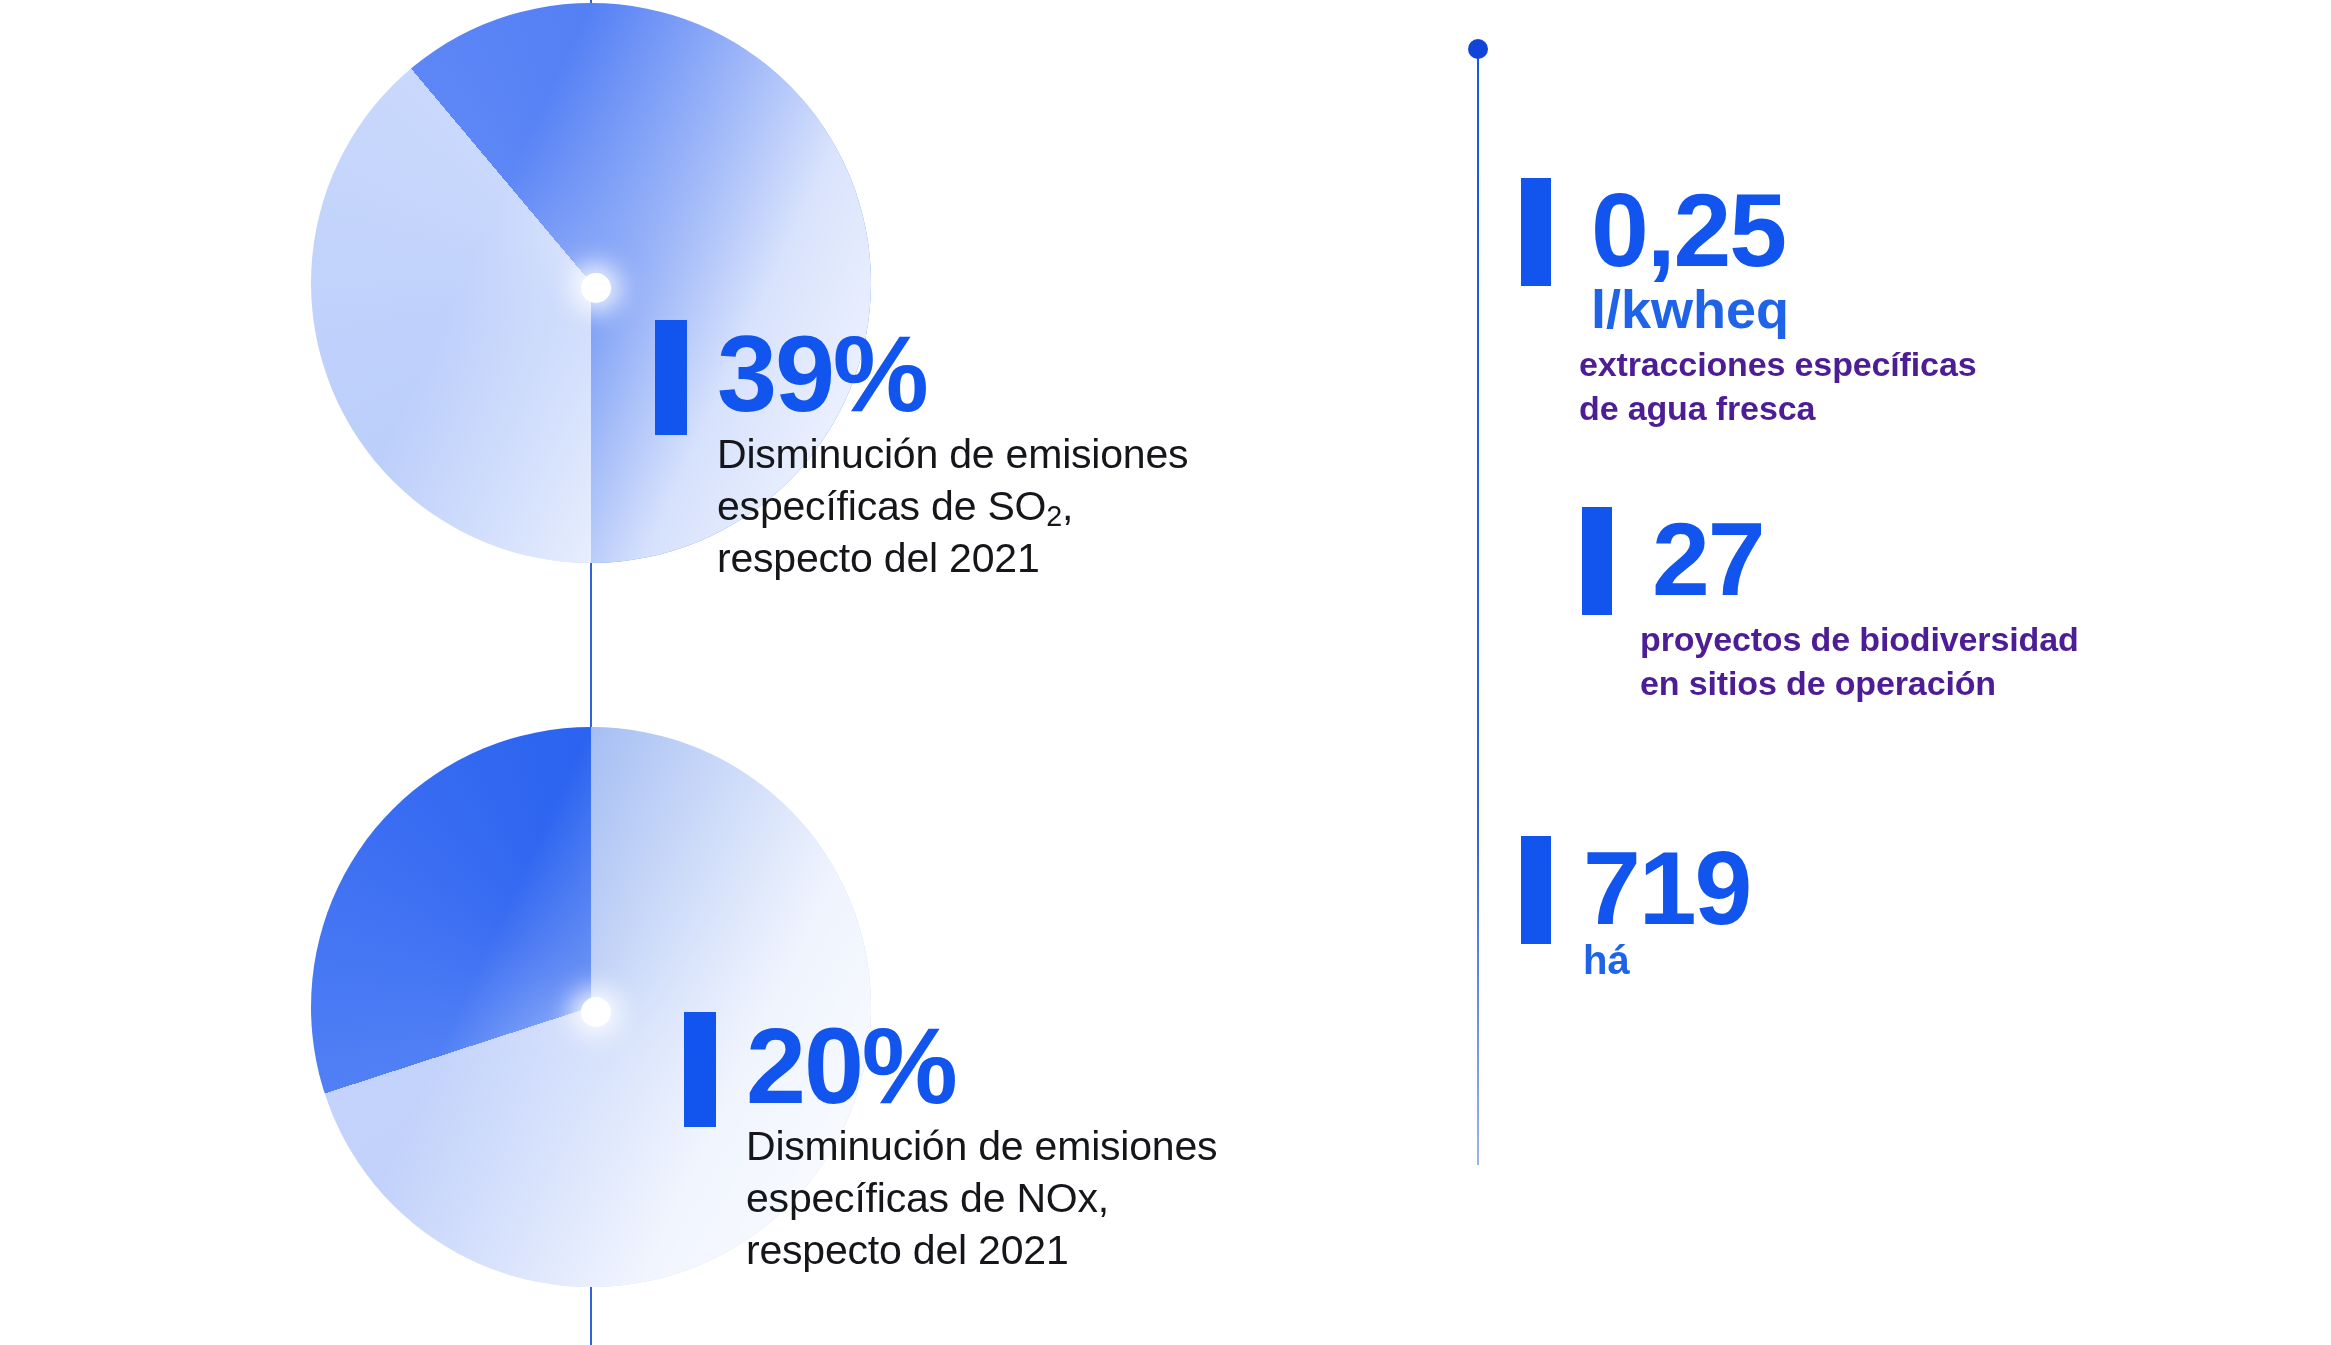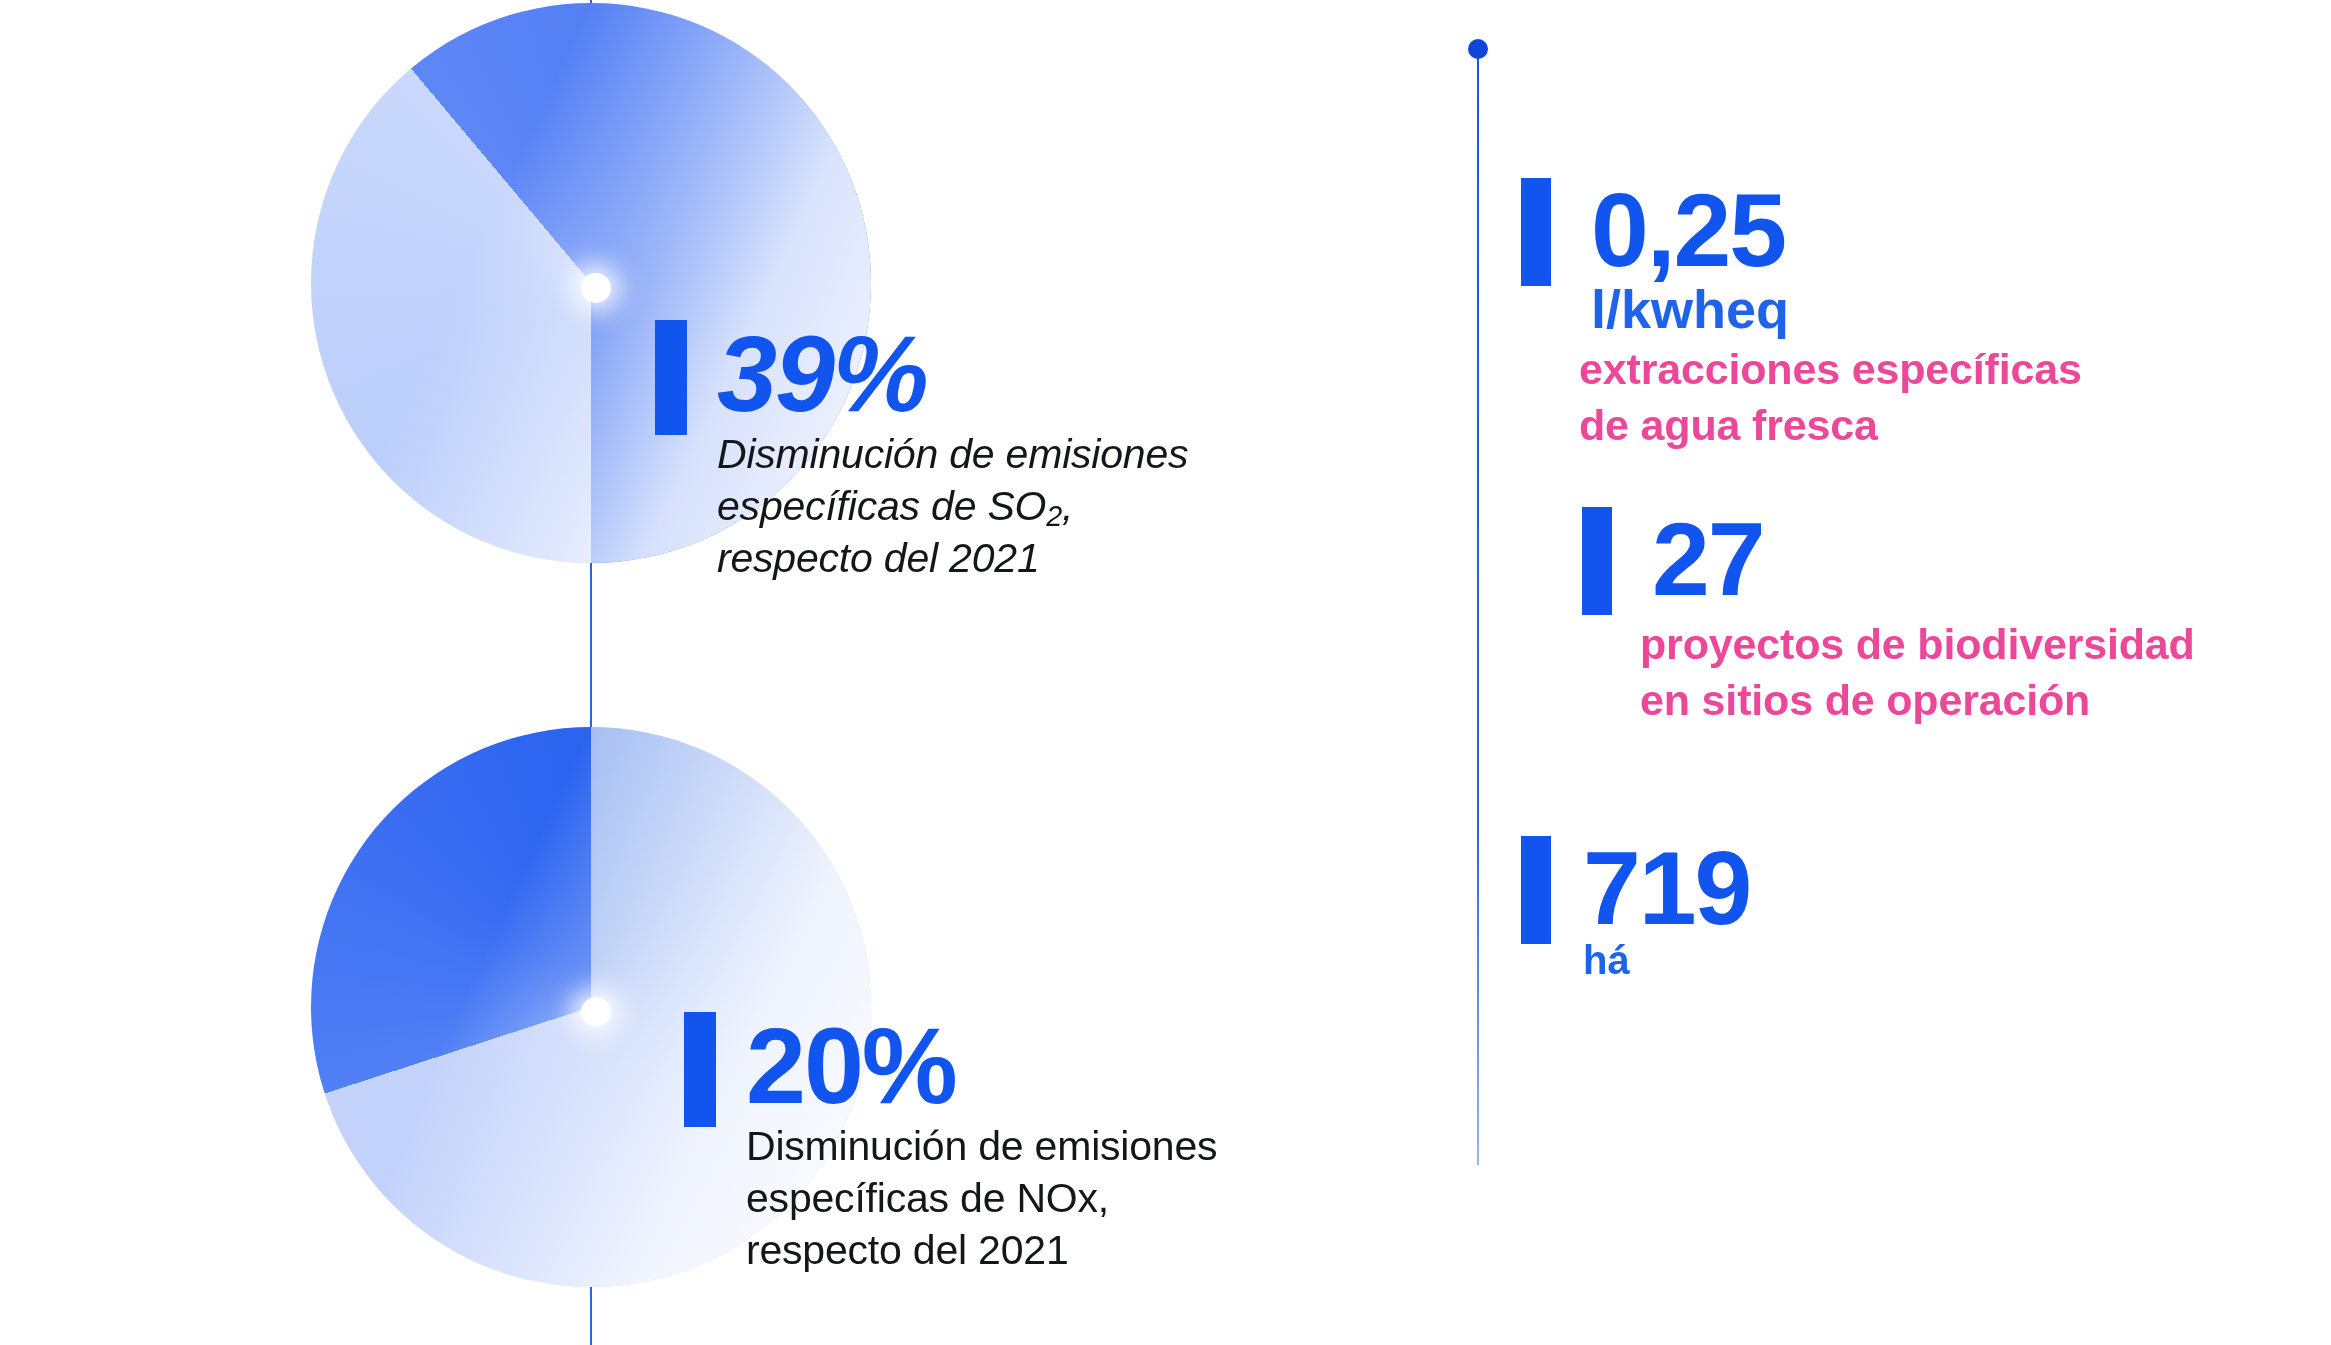--- a/index.html
+++ b/index.html
@@ -58,30 +58,30 @@
   .stat .caption{white-space:pre-line;}
 
   
   .stat-left .bar{width:32px;height:115px;}
   .stat-left .head{padding-left:62px;}
   .stat-left .value{font-size:108px;}
   .stat-left .caption{padding-left:62px;color:#15161A;
       font-size:41px;line-height:1.27;font-weight:400;letter-spacing:-.005em;}
   .stat-left .caption sub{font-size:.70em;line-height:0;vertical-align:-.22em;}
 
-  #stat-39{left:655px;top:320px;font-style:italic;}
+  #stat-39{left:655px;top:320px;}
   #stat-20{left:684px;top:1012px;}
 
   
   .stat-right .bar{width:30px;height:108px;}
   .stat-right .head{padding-left:58px;}
   .stat-right .value{font-size:104px;}
   .stat-right .unit{font-size:54px;margin-left:12px;}
-  .stat-right .caption{padding-left:58px;margin-top:6px;color:#ec4899;
-      font-size:43px;line-height:1.30;font-weight:bold;letter-spacing:-.004em;}
+  .stat-right .caption{padding-left:58px;margin-top:6px;color:#4c1d95;
+      font-size:34px;line-height:1.30;font-weight:bold;letter-spacing:-.004em;}
 
   #stat-025{left:1521px;top:178px;}
   #stat-27{left:1582px;top:507px;}
   #stat-719{left:1521px;top:836px;}
   #stat-719 .unit{font-size:40px;margin-left:4px;}
 </style>
 </head>
 <body>
 
 <div class="stage">

